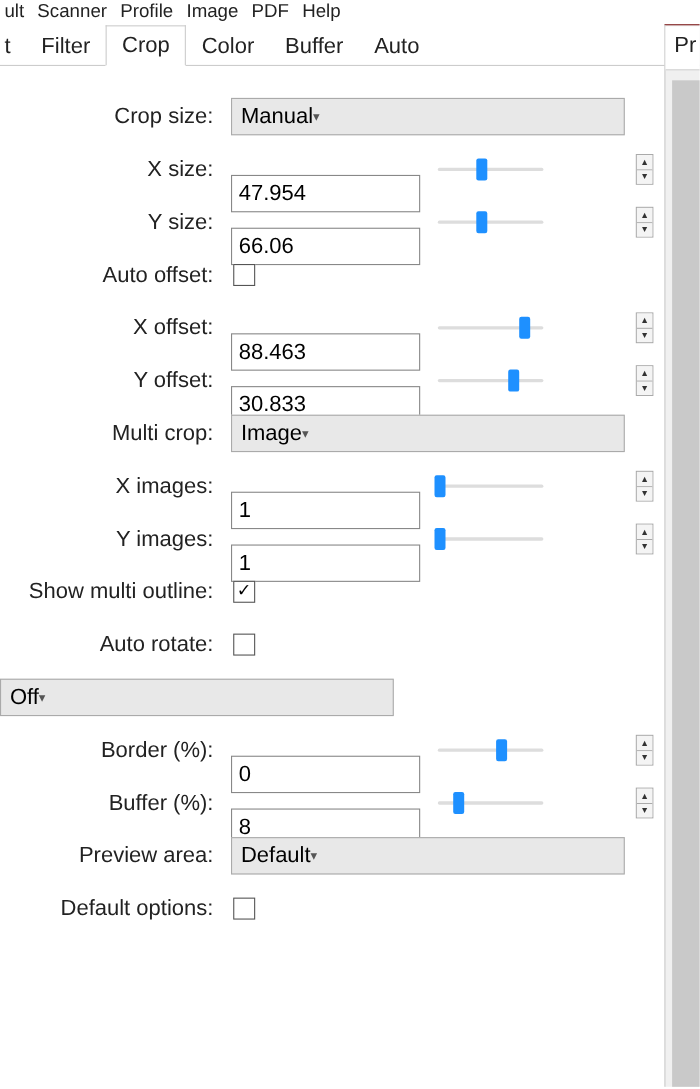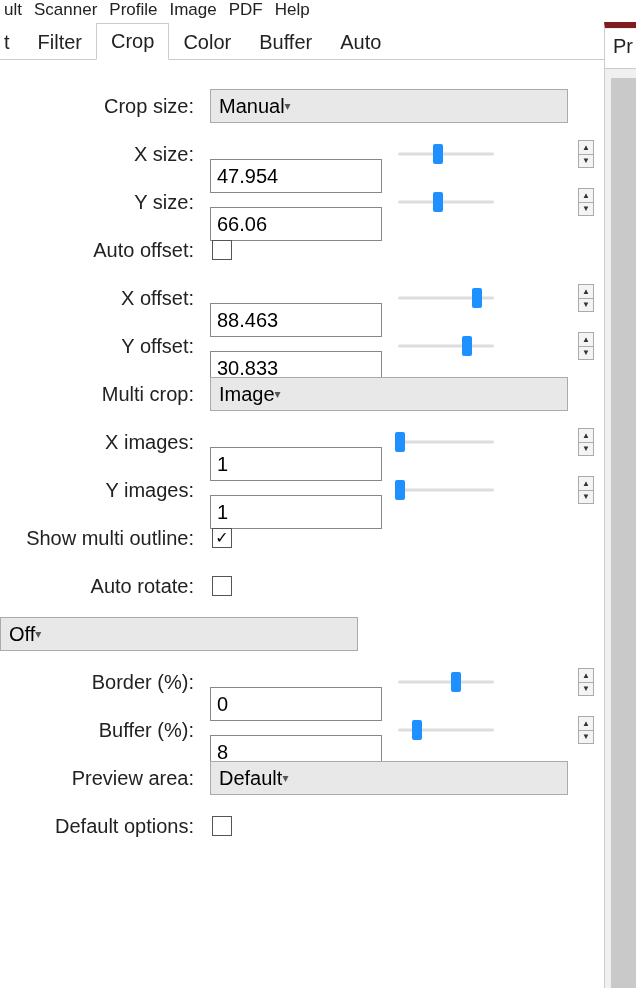--- a/index.html
+++ b/index.html
@@ -49,21 +49,21 @@
     background: #fff;
   }
   .rightpanel {
     position: absolute;
     top: 22px;
     left: 604px;
     width: 32px;
     height: 966px;
     background: #f0f0f0;
     border-left: 1px solid #ccc;
-    border-top: 6px solid #7f1d1d;
+    border-top: 1px solid #7f1d1d;
     display: flex;
     flex-direction: column;
   }
   .rightpanel .tab {
     background: #fff;
     font-size: 20px;
     padding: 6px 2px 6px 8px;
     border-bottom: 1px solid #ccc;
     overflow: hidden;
     white-space: nowrap;

